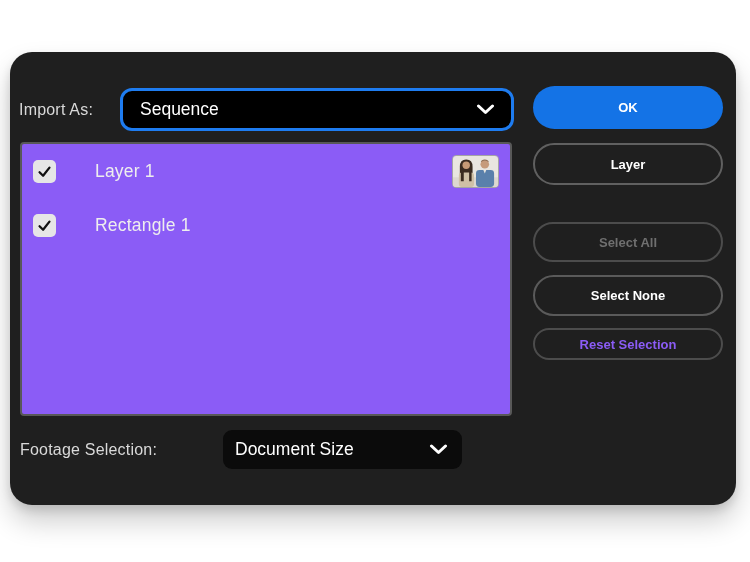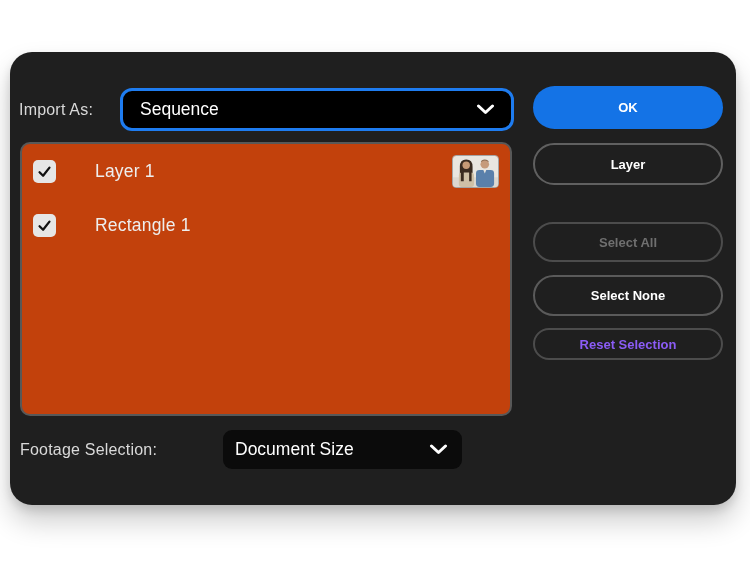--- a/index.html
+++ b/index.html
@@ -49,21 +49,21 @@
   .btn-ok     { top:34px; height:43px; background:#1473e6; border:none; }
   .btn-cancel { top:91px; }
   .btn-secondary { font-weight:600; }
   .btn-select-all  { top:170px; height:40px; color:#6f6f6f; border-color:#4c4c4c; }
   .btn-select-none { top:223px; height:41px; color:#ffffff; border-color:#5a5a5a; }
   .btn-reset       { top:276px; height:32px; color:#8b5cf6; border-color:#4c4c4c; }
 
   
   .layers-panel {
     position:absolute; left:10px; top:90px; width:492px; height:274px;
-    background:#c2410c; border:2px solid #585858; border-radius:10px;
+    background:#8b5cf6; border:2px solid #585858; border-radius:4px;
     overflow:hidden;
   }
   .layer-row {
     display:flex; align-items:center; height:54px; padding:0 11px;
   }
   .checkbox {
     width:23px; height:23px; border-radius:5px; background:#e6e6e6;
     display:flex; align-items:center; justify-content:center; flex:0 0 auto;
   }
   .layer-name { margin-left:39px; color:#eeeeee; font-size:17.5px; letter-spacing:0.2px; }

